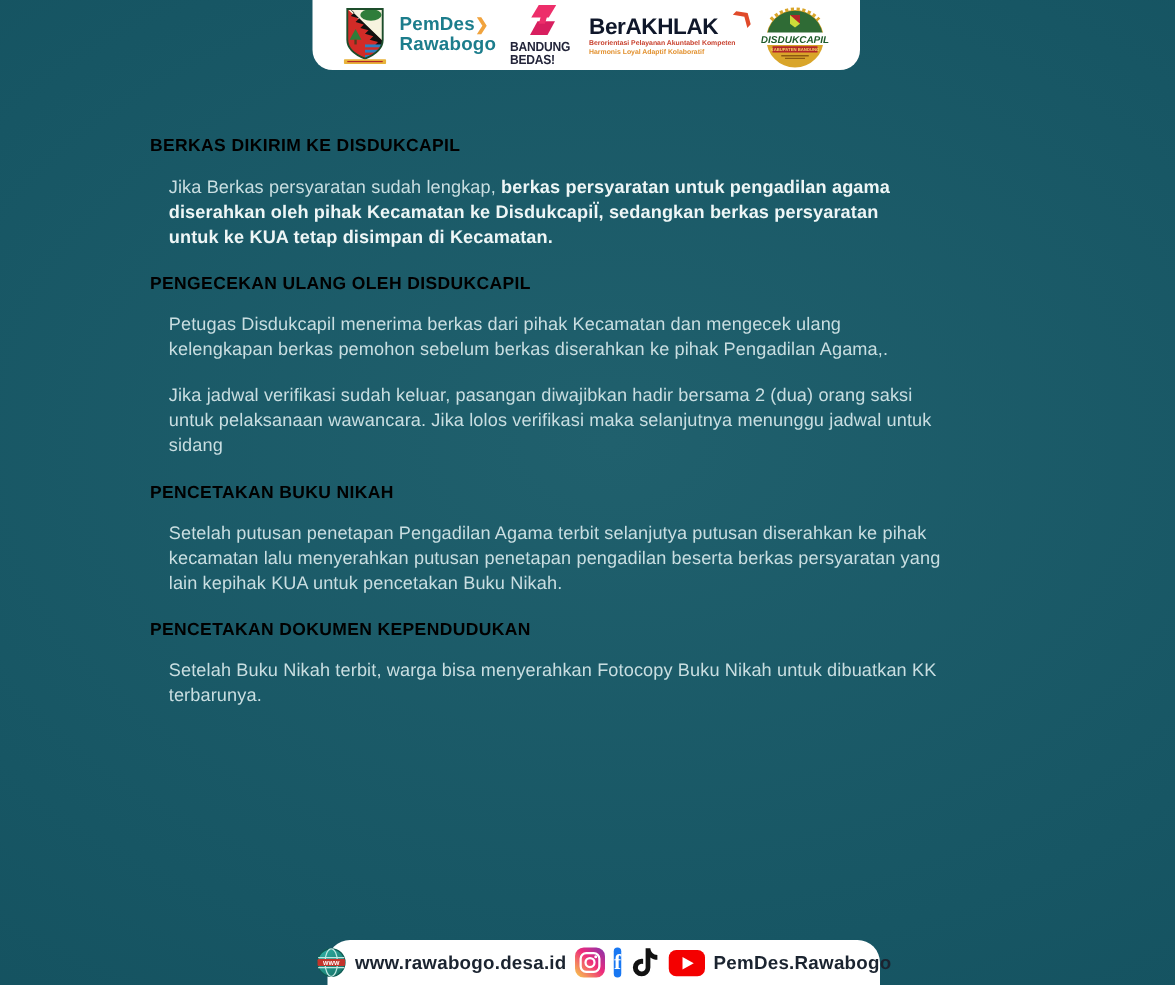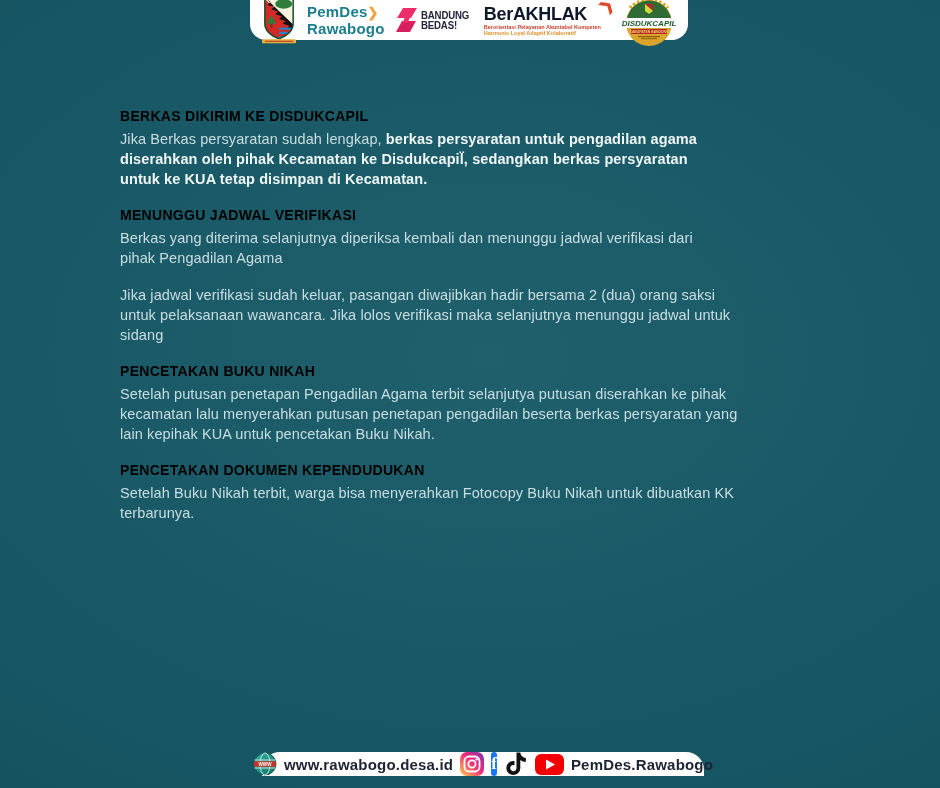--- a/index.html
+++ b/index.html
@@ -3,50 +3,50 @@
 <meta charset="utf-8">
 <style>
   html,body{margin:0;padding:0;}
   body{
     width:940px;height:788px;position:relative;overflow:hidden;
     background:radial-gradient(130% 105% at 52% 45%, #20606d 0%, #175664 50%, #114c5a 100%);
     font-family:"Liberation Sans", sans-serif;
   }
   
   .header-banner{
-    position:absolute;left:250px;top:0;width:438px;height:40px;
+    position:absolute;left:250px;top:0;width:438px;height:56px;
     background:#ffffff;border-radius:0 0 16px 16px;
     display:flex;align-items:center;justify-content:center;gap:11px;
     padding:0 10px;box-sizing:border-box;
   }
   .pemdes-text{line-height:16px;font-weight:bold;font-size:15px;color:#1c7d8c;letter-spacing:.2px;position:relative;white-space:nowrap;}
   .pemdes-text .chev{color:#f1a33d;font-size:13px;font-weight:bold;}
-  .bedas{display:flex;align-items:center;gap:4px;}
+  .bedas{display:flex;gap:4px;flex-direction:column;}
   .bedas-text{font-weight:bold;font-size:10.5px;line-height:10.5px;color:#23253a;transform:scaleX(.92);transform-origin:left;letter-spacing:-.2px;white-space:nowrap;}
   .berakhlak{position:relative;padding-right:10px;}
   .berakhlak-title{font-weight:bold;font-size:18px;line-height:20px;color:#0f172a;letter-spacing:-.3px;white-space:nowrap;}
   .berakhlak-chev{position:absolute;top:-7px;right:-2px;color:#e04a2a;font-weight:bold;font-size:15px;transform:rotate(-48deg);}
   .berakhlak-tag{font-size:5.5px;line-height:6.5px;font-weight:bold;white-space:nowrap;}
   .tag1{color:#c8402e;}
   .tag2{color:#e2912f;}
   
   .main{position:absolute;left:120px;top:107px;width:700px;}
   .section{margin-bottom:17px;}
   .section h3{
     margin:0 0 4px 0;font-size:14px;line-height:18px;font-weight:bold;
     color:#000000;letter-spacing:.3px;
   }
   .section p{
-    margin:0;font-size:14.5px;line-height:20px;color:#c9dee1;
+    margin:15px;font-size:14.5px;line-height:20px;color:#c9dee1;
     white-space:pre-line;letter-spacing:.1px;
   }
   .section p b{color:#eef6f6;}
   
   .footer-bar{
-    position:absolute;left:262px;top:752px;width:442px;height:24px;
+    position:absolute;left:262px;top:752px;width:442px;height:36px;
     background:#ffffff;border-radius:18px 18px 0 0;
     display:flex;align-items:center;justify-content:center;gap:7px;
     box-sizing:border-box;
   }
   .footer-text{font-weight:bold;font-size:15px;color:#1b2430;letter-spacing:.2px;white-space:nowrap;}
   .soc{display:inline-flex;align-items:center;justify-content:center;}
   .ig{width:24px;height:24px;border-radius:7px;background:linear-gradient(45deg,#f8d049 0%,#ee2a7b 55%,#8134af 100%);}
   .fb{width:24px;height:24px;border-radius:6px;background:#1877f2;color:#fff;font-weight:bold;font-size:17px;font-family:"Liberation Serif",serif;}
   .yt{width:29px;height:21px;border-radius:6px;background:#f40000;}
 </style>
@@ -126,26 +126,26 @@
 
 <div class="main">
 
   <div class="section">
     <h3>BERKAS DIKIRIM KE DISDUKCAPIL</h3>
     <p><span>Jika Berkas persyaratan sudah lengkap, </span><b>berkas persyaratan untuk pengadilan agama
 diserahkan oleh pihak Kecamatan ke Disdukcapil̈, sedangkan berkas persyaratan
 untuk ke KUA tetap disimpan di Kecamatan.</b></p>
   </div>
 
-
-  <div class="section">
-    <h3>MENUNGGU JADWAL VERIFIKASI</h3>
-    <p>Berkas yang diterima selanjutnya diperiksa kembali dan menunggu jadwal verifikasi dari
-pihak Pengadilan Agama</p>
-  </div>
+  <div class="section">
+    <h3>PENGECEKAN ULANG OLEH DISDUKCAPIL</h3>
+    <p>Petugas Disdukcapil menerima berkas dari pihak Kecamatan dan mengecek ulang
+kelengkapan berkas pemohon sebelum berkas diserahkan ke pihak Pengadilan Agama,.</p>
+  </div>
+
 
   <div class="section">
     <p>Jika jadwal verifikasi sudah keluar, pasangan diwajibkan hadir bersama 2 (dua) orang saksi
 untuk pelaksanaan wawancara. Jika lolos verifikasi maka selanjutnya menunggu jadwal untuk
 sidang</p>
   </div>
 
 
   <div class="section">
     <h3>PENCETAKAN BUKU NIKAH</h3>

